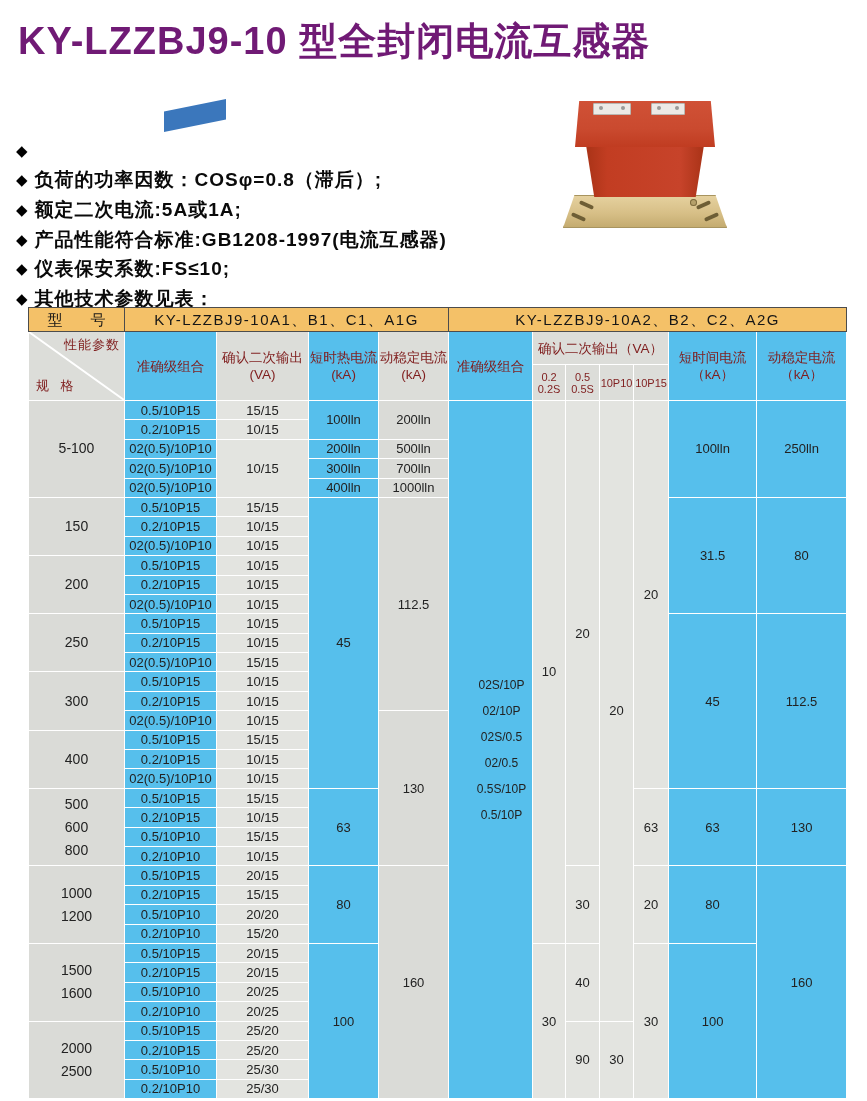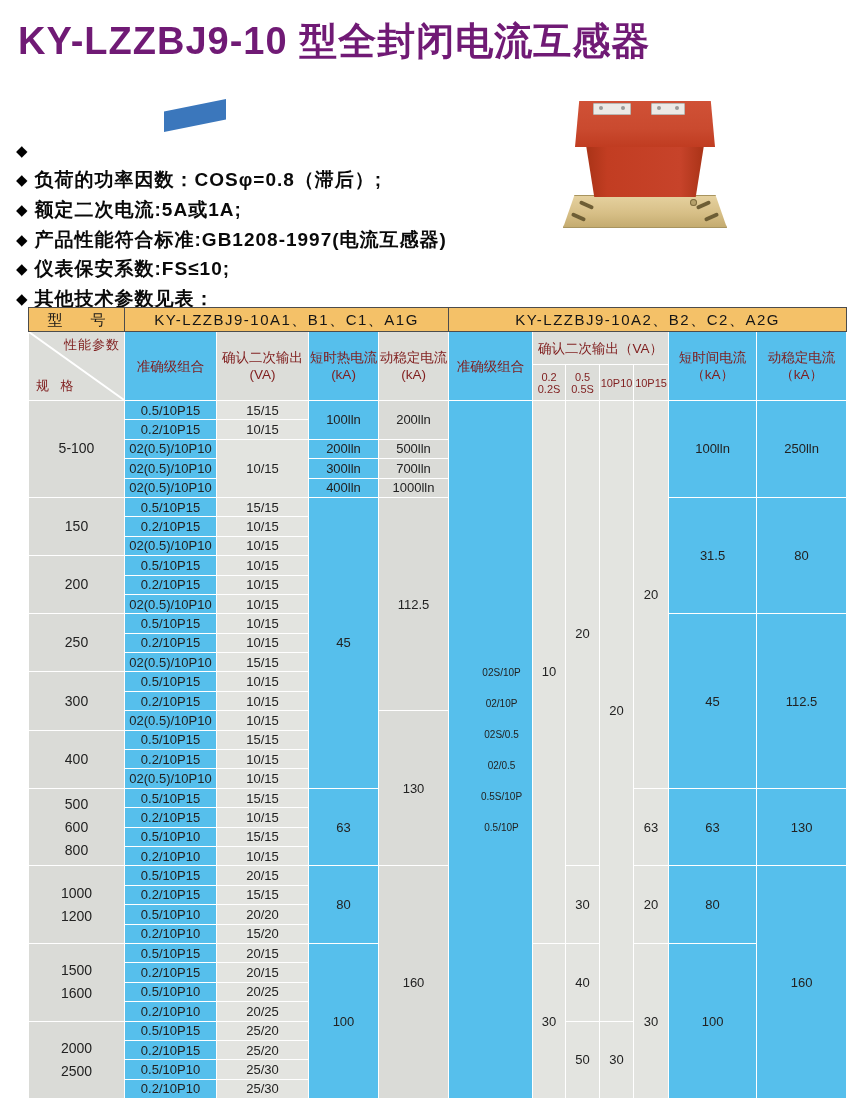--- a/index.html
+++ b/index.html
@@ -76,21 +76,21 @@
   .diag-bot{position:absolute;bottom:6px;left:7px;font-size:13px;letter-spacing:4px;}
   tbody tr{height:19.4px;}
   tbody td{
     border:1px solid #ffffff;text-align:center;vertical-align:middle;
     font-size:13px;color:#222;white-space:pre-line;line-height:17px;
   }
   td.c-blue{background:#56bfec;}
   td.c-gray{background:#dadbd7;}
   td.c-lgray{background:#e3e4e0;}
   td.c-spec{background:#dadbd7;font-size:14px;line-height:23px;}
-  td.c-acc2{font-size:10px;line-height:31px;padding-left:22px;}
+  td.c-acc2{font-size:12px;line-height:26px;padding-left:22px;}
 </style>
 </head>
 <body>
 
 <div class="page-title">KY-LZZBJ9-10 型全封闭电流互感器</div>
 
 <div class="banner-wrap">
   <div class="banner-fold"></div>
 </div>
 
@@ -371,21 +371,21 @@
       </tr>
       <tr>
         <td class="c-blue">0.2/10P10</td>
         <td class="c-lgray">20/25</td>
       </tr>
       <tr>
         <td rowspan="4" class="c-spec">2000
 2500</td>
         <td class="c-blue">0.5/10P15</td>
         <td class="c-lgray">25/20</td>
-        <td rowspan="4" class="c-lgray">50</td>
+        <td rowspan="4" class="c-lgray">90</td>
         <td rowspan="4" class="c-lgray">30</td>
       </tr>
       <tr>
         <td class="c-blue">0.2/10P15</td>
         <td class="c-lgray">25/20</td>
       </tr>
       <tr>
         <td class="c-blue">0.5/10P10</td>
         <td class="c-lgray">25/30</td>
       </tr>

